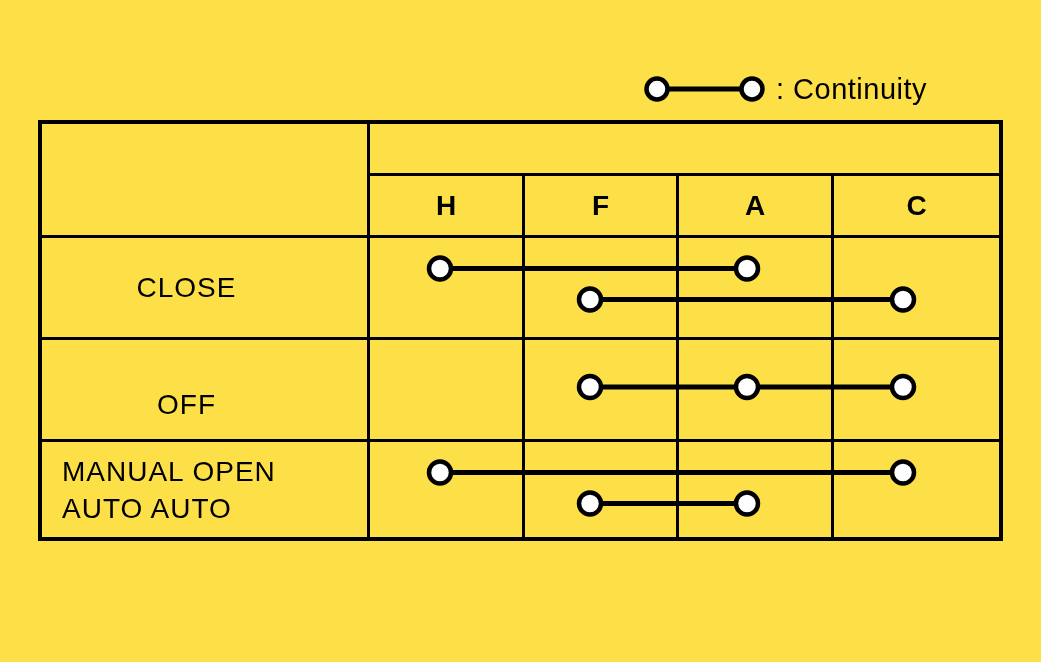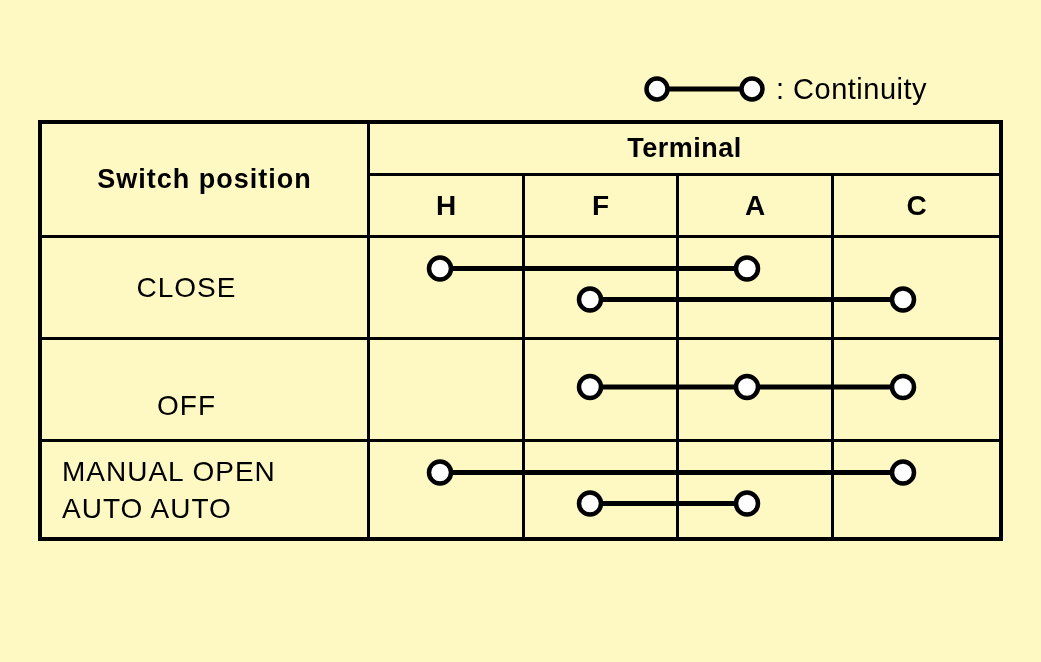--- a/index.html
+++ b/index.html
@@ -1,17 +1,17 @@
 <!DOCTYPE html>
 <html><head>
 <meta charset="utf-8">
 <style>
   html,body{margin:0;padding:0;background:#ffffff;}
   .page{
-    position:relative;width:1041px;height:662px;background:#fef9c3;
+    position:relative;width:1041px;height:662px;background:#fde047;
     font-family:"Liberation Sans","DejaVu Sans",sans-serif;color:#000;
     overflow:hidden;
   }
   
   .legend{position:absolute;left:644px;top:72px;display:flex;align-items:center;}
   .legend-symbol{display:block;}
   .legend-label{font-size:29px;letter-spacing:0.5px;margin-left:10px;line-height:34px;}
   
   .grid{
     position:absolute;left:38px;top:120px;width:965px;height:421px;
@@ -52,29 +52,27 @@
 
     <div class="gl" style="left:325px;top:0;bottom:0;width:3px;"></div>
     <div class="gl" style="left:480px;top:49px;bottom:0;width:3px;"></div>
     <div class="gl" style="left:634px;top:49px;bottom:0;width:3px;"></div>
     <div class="gl" style="left:789px;top:49px;bottom:0;width:3px;"></div>
     <div class="gl" style="left:325px;right:0;top:49px;height:3px;"></div>
     <div class="gl" style="left:0;right:0;top:111px;height:3px;"></div>
     <div class="gl" style="left:0;right:0;top:213px;height:3px;"></div>
     <div class="gl" style="left:0;right:0;top:315px;height:3px;"></div>
 
-    <div class="cell corner">Switch position</div>
-    <div class="cell group">Terminal</div>
 
   <div class="cell th" style="left: 328px; width: 152px;">H</div>
       <div class="cell th" style="left: 483px; width: 151px;">F</div>
       <div class="cell th" style="left: 637px; width: 152px;">A</div>
       <div class="cell th" style="left: 792px; width: 165px;">C</div>
       <div class="cell rowlabel" style="top: 114px; height: 99px;"><div>CLOSE</div></div>
-      <div class="cell rowlabel" style="top: 232px; height: 99px;"><div>OFF</div></div>
+      <div class="cell rowlabel" style="top: 200px; height: 99px; justify-content: flex-end;"><div>OFF</div></div>
       <div class="cell rowlabel multi" style="top: 318px; height: 95px;"><div>MANUAL OPEN</div><div>AUTO AUTO</div></div>
     </div>
 
   <svg id="overlay" width="1041" height="662" viewBox="0 0 1041 662">
       <line x1="440" x2="747" y1="268.5" y2="268.5" class="cline"></line>
       <circle cx="440" cy="268.5" r="11" class="cdot"></circle>
       <circle cx="747" cy="268.5" r="11" class="cdot"></circle>
       <line x1="590" x2="903" y1="299.5" y2="299.5" class="cline"></line>
       <circle cx="590" cy="299.5" r="11" class="cdot"></circle>
       <circle cx="903" cy="299.5" r="11" class="cdot"></circle>

